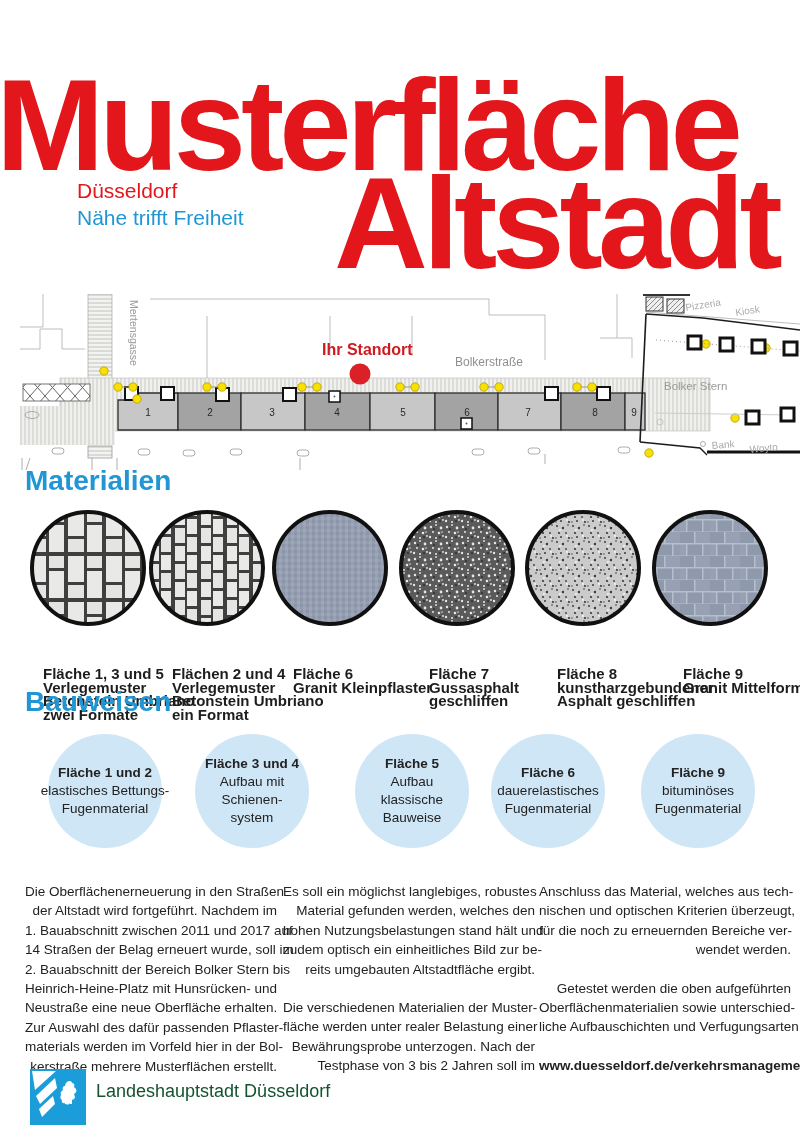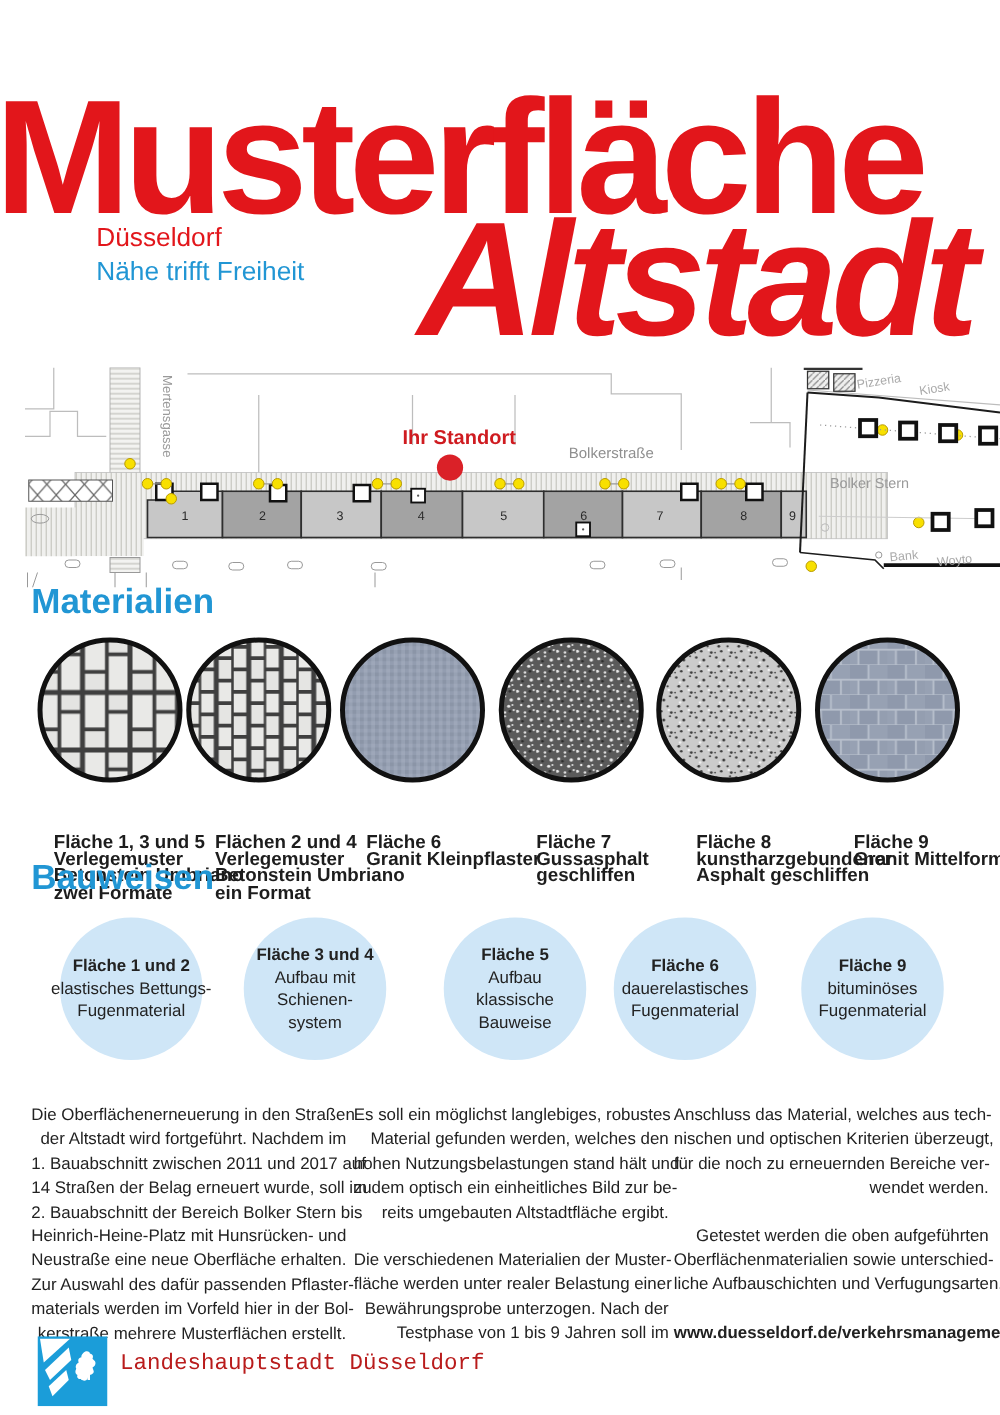--- a/index.html
+++ b/index.html
@@ -2,21 +2,21 @@
 <html lang="de"><head>
 <meta charset="utf-8">
 <style>
   html,body{margin:0;padding:0;background:#fff;}
   .page{position:relative;width:800px;height:1132px;background:#fff;overflow:hidden;
         font-family:"Liberation Sans",sans-serif;color:#222;margin-top:16px;}
   
   .title1{position:absolute;left:-4px;top:44px;font-size:130px;font-weight:bold;
           letter-spacing:-5px;line-height:1;color:#e2161b;white-space:nowrap;}
   .title2{position:absolute;left:334px;top:142px;font-size:130px;font-weight:bold;
-          letter-spacing:-5px;line-height:1;color:#e2161b;white-space:nowrap;font-style:italic;}
+          letter-spacing:-5px;line-height:1;color:#e2161b;white-space:nowrap;}
   .subtitle{position:absolute;left:77px;top:161px;font-size:21px;font-weight:normal;line-height:27px;}
   .subtitle .l1{color:#e2161b;}
   .subtitle .l2{color:#2196d4;}
   
   .map{position:absolute;left:0;top:278px;width:800px;height:176px;}
   
   .h-blue{position:absolute;left:25px;font-size:28px;font-weight:bold;color:#2196d4;margin:0;}
   
   .mat-circle{position:absolute;top:492px;}
   .mat-label{position:absolute;top:651px;font-size:15px;font-weight:bold;line-height:13.5px;
@@ -26,22 +26,22 @@
               background:#cfe6f7;display:flex;flex-direction:column;align-items:center;
               justify-content:center;text-align:center;font-size:13.5px;line-height:18px;}
   .bau-circle .t{font-weight:bold;white-space:nowrap;}
   .bau-circle .b{white-space:pre;}
   
   .col{position:absolute;top:866px;width:252px;font-size:13.5px;line-height:19.4px;}
   .col p{margin:0 0 19px 0;white-space:pre;text-align:right;}
   .col .url{font-weight:bold;white-space:pre;}
   
   .footer-logo{position:absolute;left:30px;top:1053px;width:56px;height:56px;}
-  .footer-text{position:absolute;left:96px;top:1063px;font-family:Liberation Mono, monospace;
-               font-size:18px;line-height:25px;color:#b91c1c;}
+  .footer-text{position:absolute;left:96px;top:1063px;font-family:Liberation Sans, sans-serif;
+               font-size:18px;line-height:25px;color:#14532d;}
 </style>
 </head>
 <body>
 
 <div class="page">
 
   <div class="title1">Musterfläche</div>
   <div class="title2">Altstadt</div>
   <div class="subtitle">
     <div class="l1">Düsseldorf</div>
@@ -356,21 +356,21 @@
   </div>
   <div class="col" style="left:283px">
     <p>Es soll ein möglichst langlebiges, robustes
 Material gefunden werden, welches den
 hohen Nutzungsbelastungen stand hält und
 zudem optisch ein einheitliches Bild zur be-
 reits umgebauten Altstadtfläche ergibt.</p>
     <p>Die verschiedenen Materialien der Muster-
 fläche werden unter realer Belastung einer
 Bewährungsprobe unterzogen. Nach der
-Testphase von 1 bis 9 Jahren soll im</p>
+Testphase von 3 bis 2 Jahren soll im</p>
   </div>
   <div class="col" style="left:539px">
     <p>Anschluss das Material, welches aus tech-
 nischen und optischen Kriterien überzeugt,
 für die noch zu erneuernden Bereiche ver-
 wendet werden.</p>
     <p>Getestet werden die oben aufgeführten
 Oberflächenmaterialien sowie unterschied-
 liche Aufbauschichten und Verfugungsarten.</p>
     <div class="url">www.duesseldorf.de/verkehrsmanagement</div>

